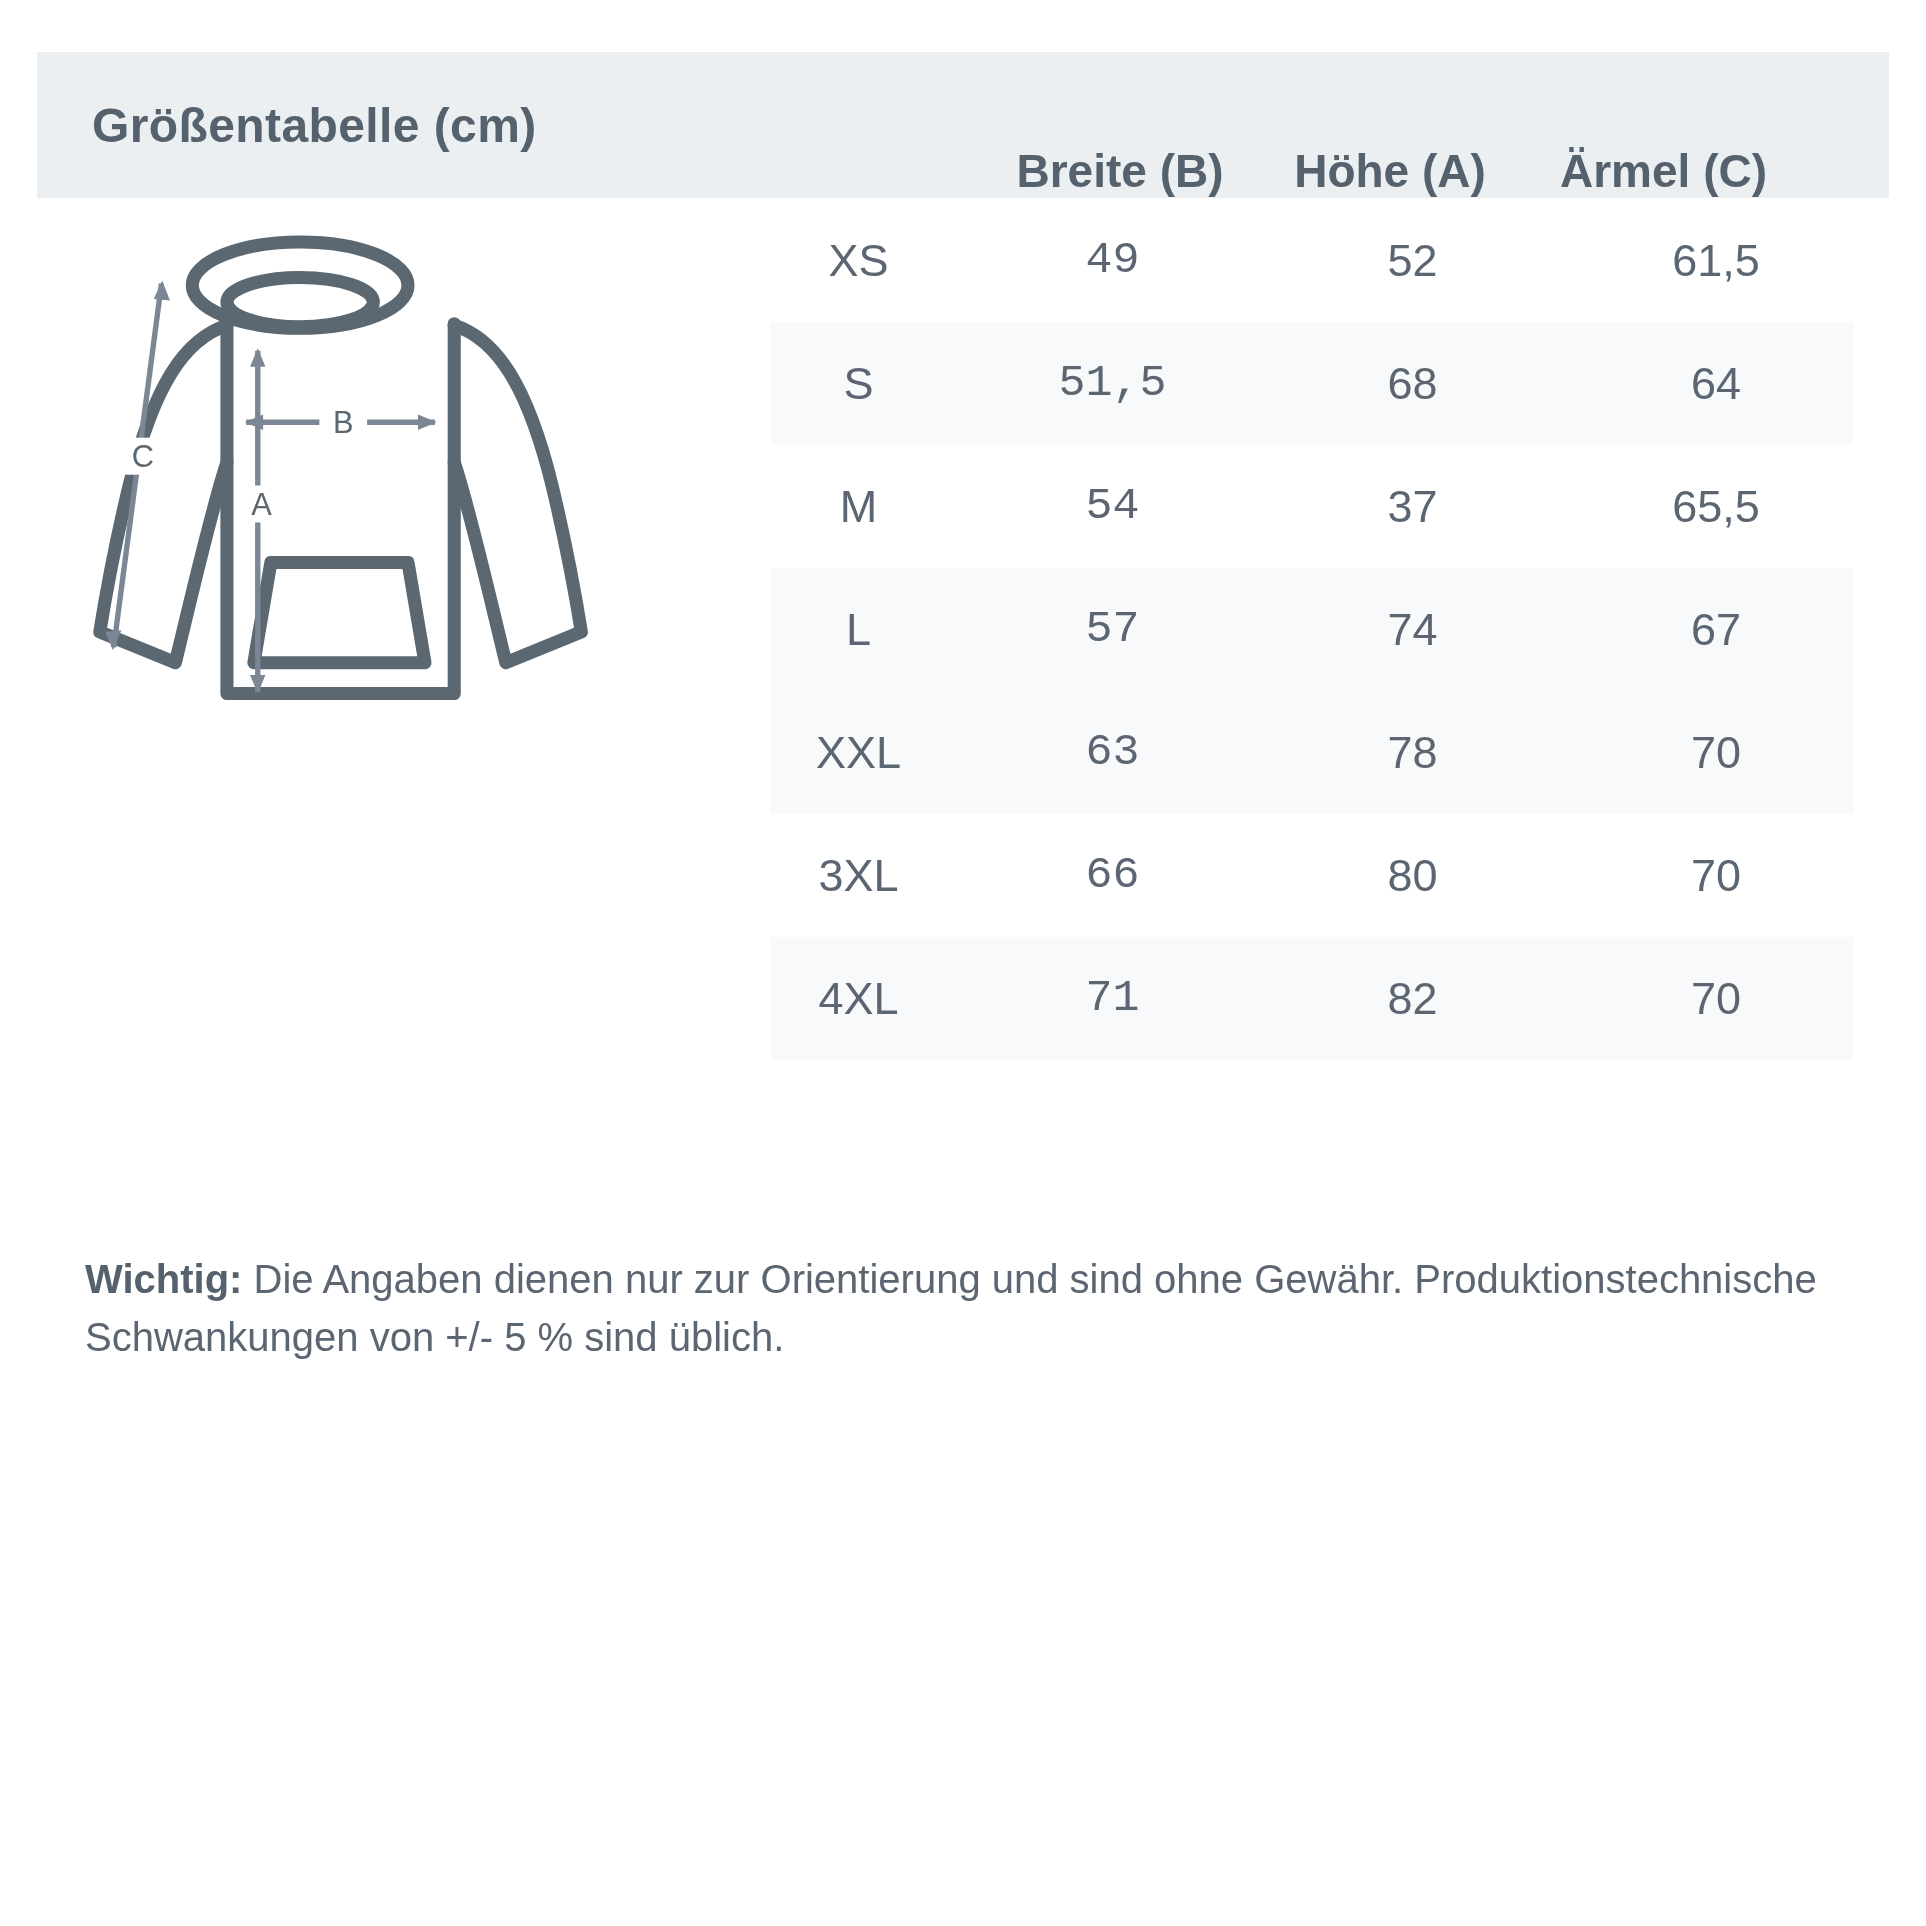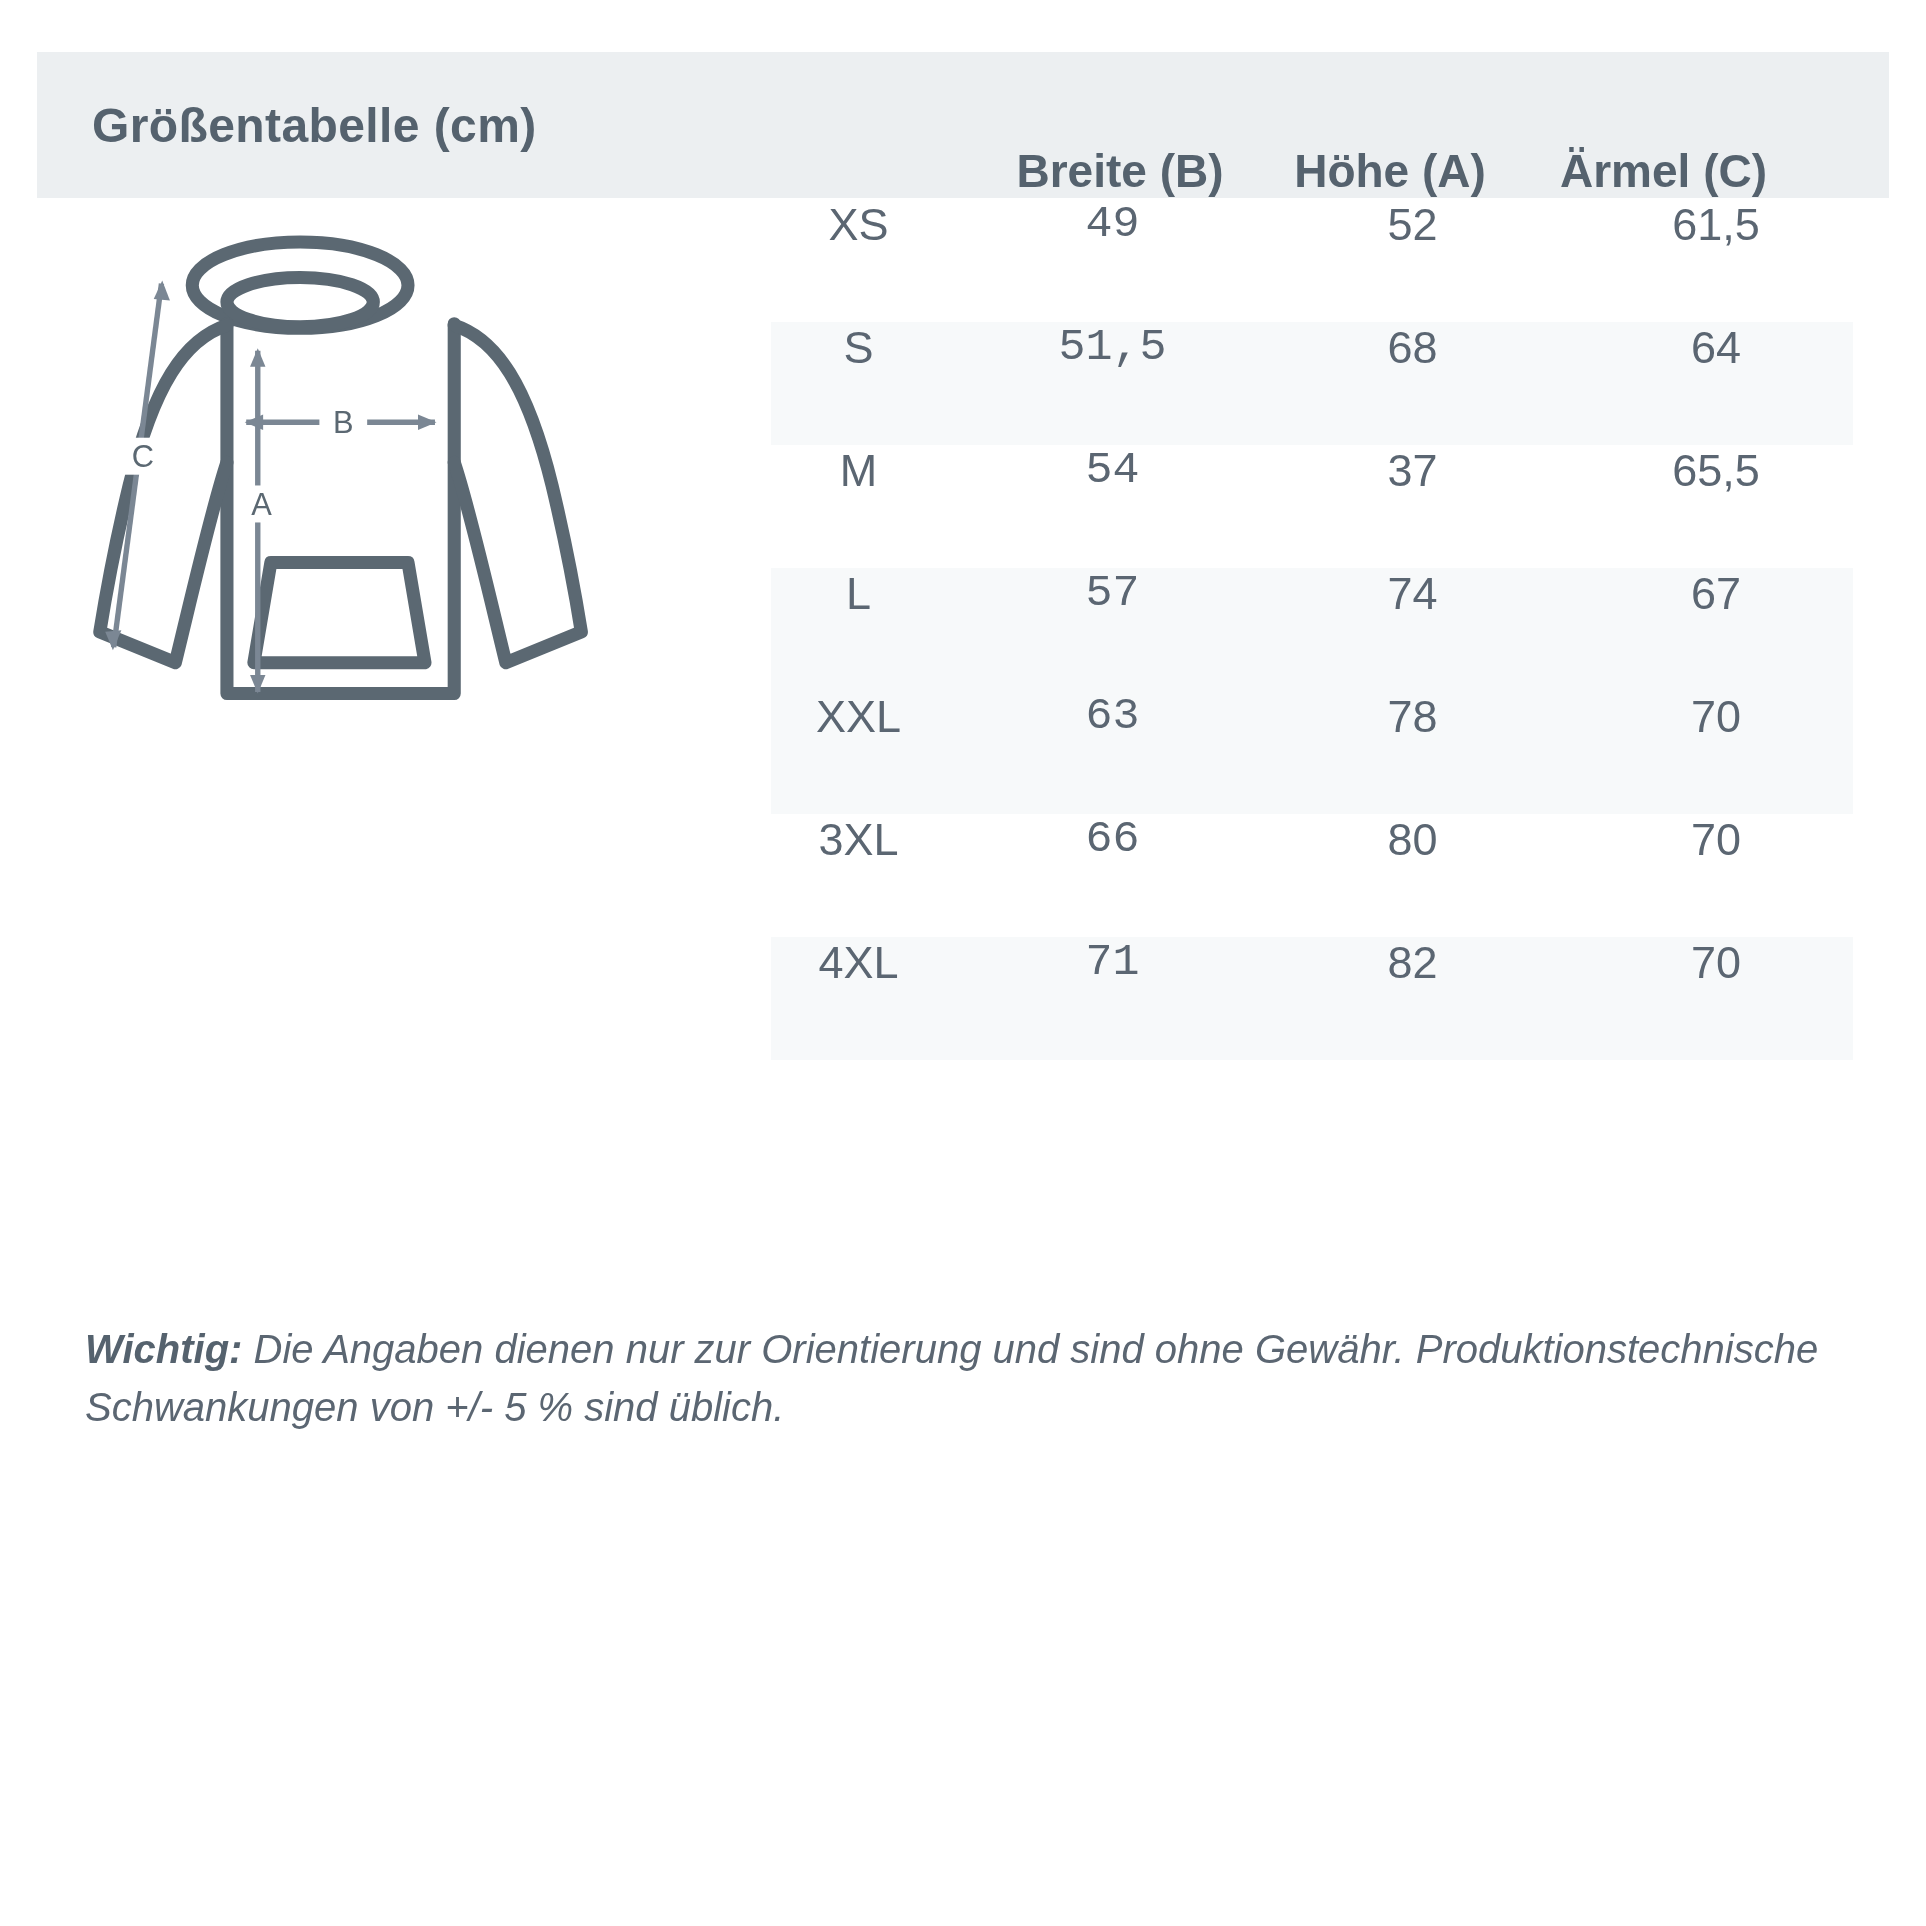--- a/index.html
+++ b/index.html
@@ -67,20 +67,21 @@
 
   
   .table {
     position: absolute;
     left: 771px;
     top: 199px;
     width: 1082px;
   }
   .row {
     display: flex;
+    align-items: center;
     height: 123px;
     gap: 33px;
   }
   .row.alt {
     background: #f7f9fa;
   }
   .cell {
     font-size: 45px;
     color: #5b6672;
     text-align: center;
@@ -97,26 +98,25 @@
     left: 69px;
     top: 231px;
     width: 678px;
     height: 586px;
   }
 
   
   .footnote {
     position: absolute;
     left: 85px;
-    top: 1320px;
+    top: 1250px;
     width: 1772px;
     font-size: 40px;
     line-height: 1.45;
     color: #5b6672;
-    font-style: italic;
   }
   .footnote b {
     font-weight: bold;
     color: #55626e;
   }
 </style>
 </head>
 <body>
 
 <div class="sheet">

